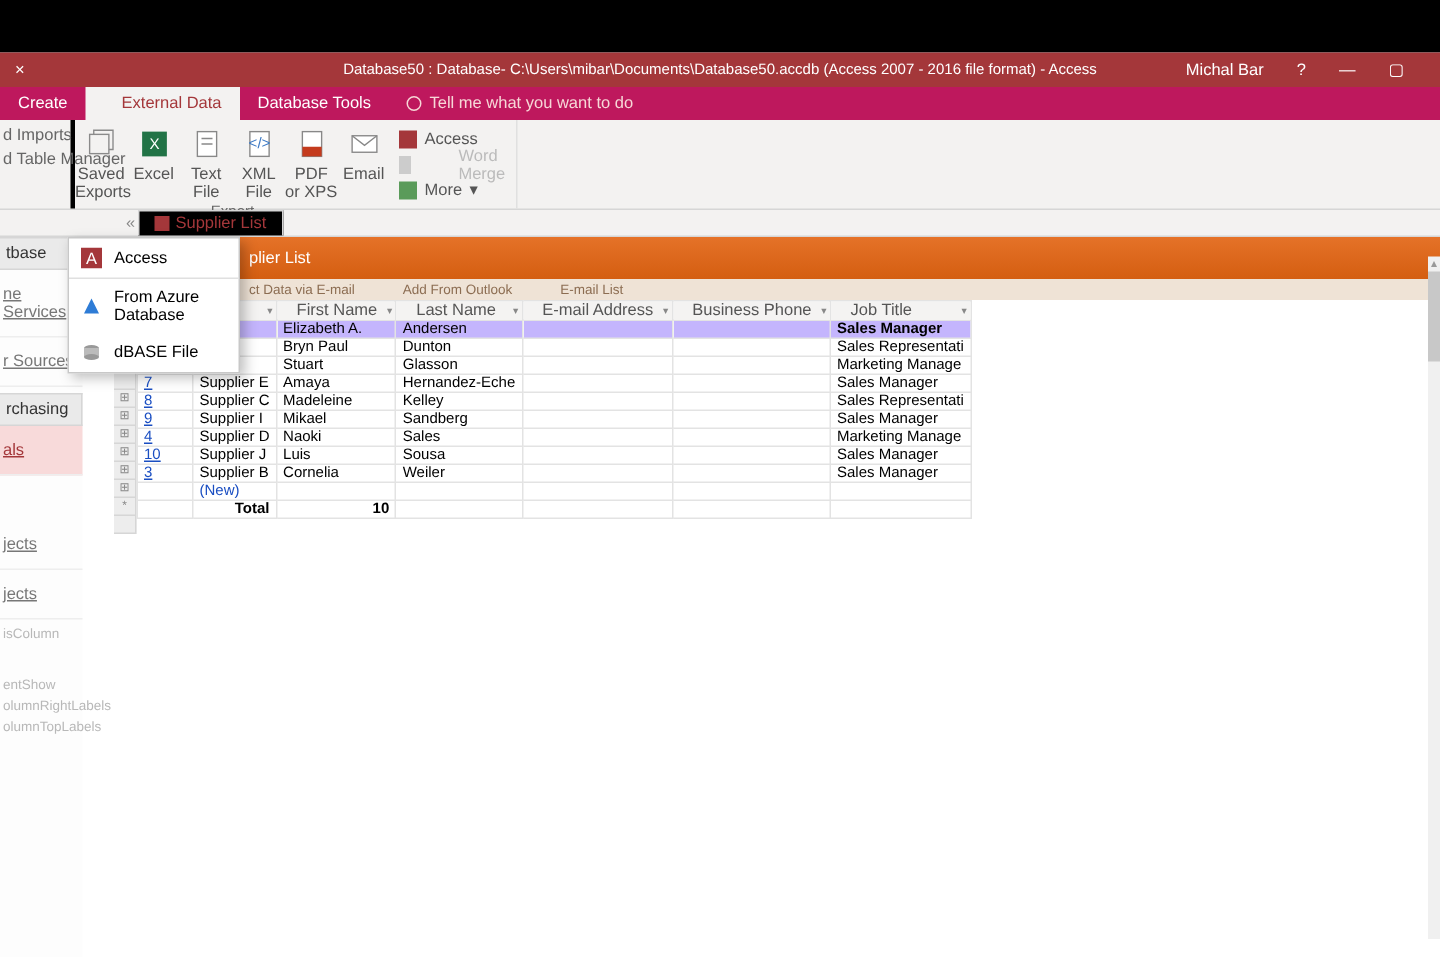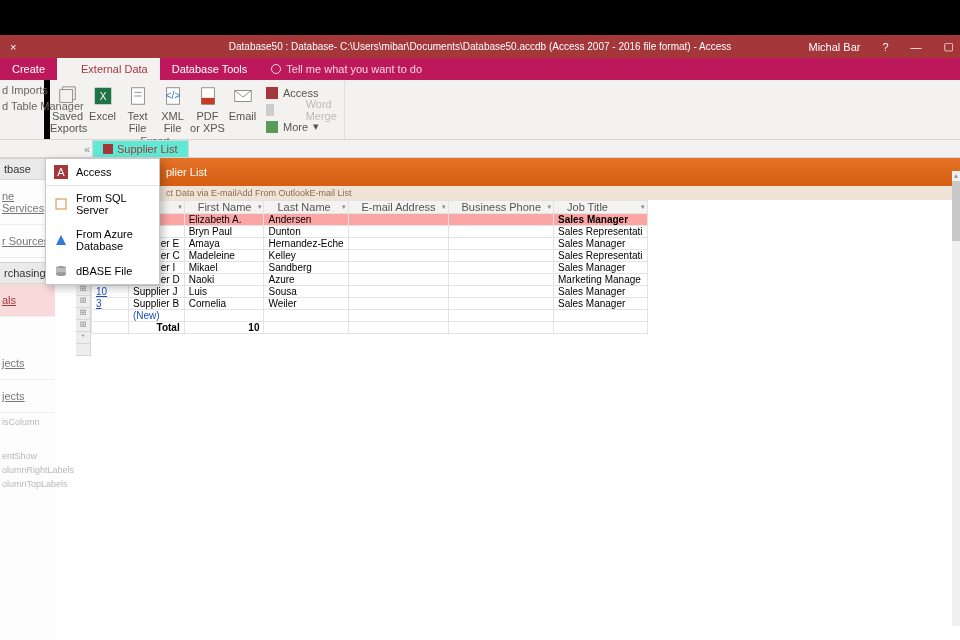--- a/index.html
+++ b/index.html
@@ -1,73 +1,73 @@
 <!DOCTYPE html>
 <html><head>
 <meta charset="utf-8">
 <style>
   * { margin:0; padding:0; box-sizing:border-box; font-family:"Segoe UI",Tahoma,sans-serif; font-size:11px; }
   body { width:960px; height:640px; background:#fff; overflow:hidden; position:relative; }
   .blackbar { height:35px; background:#000; }
   .titlebar { height:23px; background:#a4373a; color:#fff; display:flex; align-items:center; justify-content:center; position:relative; }
   .titlebar .tl-x { position:absolute; left:10px; }
   .titlebar .title { font-size:10px; }
-  .titlebar .right { position:absolute; right:6px; display:flex; gap:22px; align-items:center; }
+  .titlebar .right { position:absolute; right:24px; display:flex; gap:22px; align-items:center; }
   .tabs { height:22px; background:#be185d; color:#fff; display:flex; align-items:stretch; }
   .tab { padding:0 12px; display:flex; align-items:center; cursor:pointer; }
   .tab.active { background:#f3f2f1; color:#a4373a;padding-left:24px; }
   .tab.tell { font-size:10px; color:#f7d7d7; }
   .bulb { display:inline-block; width:10px; height:10px; border:1px solid #f7d7d7; border-radius:50%; margin-right:5px; position:relative;}
   .ribbon { height:60px; background:#f3f2f1; border-bottom:1px solid #d6d6d6; display:flex; padding-left:0; }
-  .rgroup-left { width:50px; border-right:6px solid #000000; padding:4px 2px 0 2px; font-size:10px; color:#666; }
+  .rgroup-left { width:50px; border-right:3px solid #000000; padding:4px 2px 0 2px; font-size:10px; color:#666; }
   .rgroup-left .item { margin-bottom:4px; white-space:nowrap; }
   .rgroup-export { display:flex; flex-direction:column; }
   .rgroup-export .btns { display:flex; padding-top:3px;}
   .rbtn { width:35px; text-align:center; font-size:9px; color:#555; cursor:pointer; }
   .rbtn .ic { width:26px; height:26px; margin:0 auto 1px; display:flex; align-items:center; justify-content:center; }
   .rbtn .ic svg { width:22px; height:22px; }
   .rlabel { text-align:center; font-size:10px; color:#666; padding:2px 0;}
   .rmore { width:85px; padding:4px 0 0 6px; font-size:10px; color:#555; border-right:1px solid #e0e0e0;}
   .rmore .mi { display:flex; align-items:center; gap:5px; height:17px; cursor:pointer;}
   .rmore .mi .sq { width:12px; height:12px; background:#a4373a; display:inline-block;}
   .rmore .mi.disabled { color:#bbb;gap:32px; }
   .rmore .mi.disabled .sq { background:#ccc; }
   
   .objtabs { height:18px; background:#f3f2f1; border-bottom:1px solid #d6d6d6; display:flex; padding-left:80px; }
-  .objtabs .otab { display:flex; align-items:center; gap:4px; padding:0 10px; border:1px solid #d6d6d6; border-bottom:none; background:#5eead4; font-size:10px; color:#a4373a; cursor:pointer;}
+  .objtabs .otab { display:flex; align-items:center; gap:4px; padding:0 10px; border:1px solid #d6d6d6; border-bottom:none; background:#000000; font-size:10px; color:#a4373a; cursor:pointer;}
   .objtabs .otab .ai { width:10px; height:10px; background:#a4373a; display:inline-block;}
   .objtabs .chev { width:8px; margin-left:4px; display:flex; align-items:center; color:#888;}
   
   .nav { position:absolute; left:0; top:158px; width:55px; height:480px; background:#fdfdfd; font-size:10px; color:#777; }
   .nav .hdr { background:#eaeaea; border:1px solid #d6d6d6; border-left:none; padding:4px 4px; color:#333; cursor:pointer; position:relative; }
   .nav .hdr .ar { position:absolute; right:3px; top:4px; }
   .nav .sub { padding:10px 2px; border-bottom:1px solid #eee;text-decoration:underline; }
   .nav .sub.sel { background:#f8dada; color:#a4373a; }
   .nav .weak {font-size:9px;color:#b8b8b8;padding:4px 2px 0 2px;}
   
   .dropdown { position:absolute; left:45px; top:158px; width:115px; background:#fff; border:1px solid #c8c8c8; box-shadow:3px 3px 8px rgba(0,0,0,.25); z-index:20; }
   .dropdown .dm { display:flex; align-items:center; gap:8px; padding:6px 8px; cursor:pointer; }
   .dropdown .dm:first-child { border-bottom:1px solid #e0e0e0; }
   .dropdown .dmico { width:14px; height:14px; display:flex; align-items:center; justify-content:center; }
   
   .main { position:absolute; left:76px; top:158px; right:0; bottom:0; }
   .formheader { height:28px; background:linear-gradient(#e57228,#d45e11); color:#fff; display:flex; align-items:center; font-size:18px; padding-left:90px;}
-  .formbar { height:14px; background:#efe3d6; display:flex; gap:0; padding-left:90px; align-items:center;}
+  .formbar { height:14px; background:#efe3d6; display:flex; gap:32px; padding-left:90px; align-items:center;}
   .formbar .fb { font-size:9px; color:#8c6d52; cursor:pointer;}
   
   .sheet { display:flex; }
   .rowsel { width:15px; background:#ededed; border-right:1px solid #d6d6d6; }
   .rowsel .rs { height:12px; border-bottom:1px solid #d6d6d6; text-align:center; font-size:8px; color:#888; cursor:pointer;}
   .rowsel .rs.star::after { content:"*"; }
   .gridwrap { flex:1; }
   table.grid { border-collapse:collapse; width:465px; }
   table.grid th, table.grid td { border:1px solid #e3e3e3; height:12px; font-size:10px; padding:0 4px; text-align:left; white-space:nowrap; overflow:hidden; cursor:cell;}
   table.grid th { background:#f4f3f2; font-weight:normal; color:#555; position:relative; padding-right:12px; cursor:pointer;padding-left:13px;}
   table.grid th .dd { position:absolute; right:2px; top:2px; font-size:7px; color:#888;}
-  table.grid tr.selected td { background:#fca5a5;}
+  table.grid tr.selected td { background:#c4b5fd;}
   table.grid tr.selected td.jt { font-weight:bold; }
   .w-id {width:25px;text-align:right;} .w-ny{width:50px;} .w-fn{width:52px;} .w-ln{width:64px;}
   .w-em{width:84px;} .w-bp{width:72px;} .w-jt{width:65px;}
   .idcell { color:#1a4ec2; text-align:right; text-decoration:underline;}
   .total td { font-weight:bold;}
   .new td { color:#1a4ec2;}
   
   .vscroll { position:absolute; right:0; top:171px; width:8px; height:455px; background:#f0f0f0; cursor:pointer;}
   .vscroll .th { width:8px; height:60px; background:#c8c8c8;}
   .vscroll .ar { height:10px; text-align:center; font-size:8px; color:#999;}
@@ -196,28 +196,20 @@
         <svg width="14" height="14">
           <rect width="14" height="14" fill="#a4373a"></rect>
           <text x="7" y="11" text-anchor="middle" fill="#fff" font-size="9">A</text>
         </svg>
       </span>
       <span>Access</span>
     </div>
   <div class="dm">
       <span class="dmico">
         <svg width="14" height="14">
-          <rect x="2" y="2" width="10" height="10" fill="#fff" stroke="#d78b2d"></rect>
-        </svg>
-      </span>
-      <span>From SQL Server</span>
-    </div>
-  <div class="dm">
-      <span class="dmico">
-        <svg width="14" height="14">
           <path d="M2 12 L7 2 L12 12 Z" fill="#2e7cd6"></path>
         </svg>
       </span>
       <span>From Azure Database</span>
     </div>
   <div class="dm">
       <span class="dmico">
         <svg width="14" height="14">
           <ellipse cx="7" cy="4" rx="5" ry="2" fill="#999"></ellipse>
           <rect x="2" y="4" width="10" height="6" fill="#bbb"></rect>
@@ -279,20 +271,29 @@
             <tr>
               <td class="idcell"></td>
               <td></td>
               <td>Bryn Paul</td>
               <td>Dunton</td>
               <td></td>
               <td></td>
               <td class="jt">Sales Representati</td>
             </tr>
             <tr>
+              <td class="idcell"></td>
+              <td></td>
+              <td>Stuart</td>
+              <td>Glasson</td>
+              <td></td>
+              <td></td>
+              <td class="jt">Marketing Manage</td>
+            </tr>
+            <tr>
               <td class="idcell">7</td>
               <td>Supplier E</td>
               <td>Amaya</td>
               <td>Hernandez-Eche</td>
               <td></td>
               <td></td>
               <td class="jt">Sales Manager</td>
             </tr>
             <tr>
               <td class="idcell">8</td>
@@ -309,21 +310,21 @@
               <td>Mikael</td>
               <td>Sandberg</td>
               <td></td>
               <td></td>
               <td class="jt">Sales Manager</td>
             </tr>
             <tr>
               <td class="idcell">4</td>
               <td>Supplier D</td>
               <td>Naoki</td>
-              <td>Azure</td>
+              <td>Sales</td>
               <td></td>
               <td></td>
               <td class="jt">Marketing Manage</td>
             </tr>
             <tr>
               <td class="idcell">10</td>
               <td>Supplier J</td>
               <td>Luis</td>
               <td>Sousa</td>
               <td></td>

